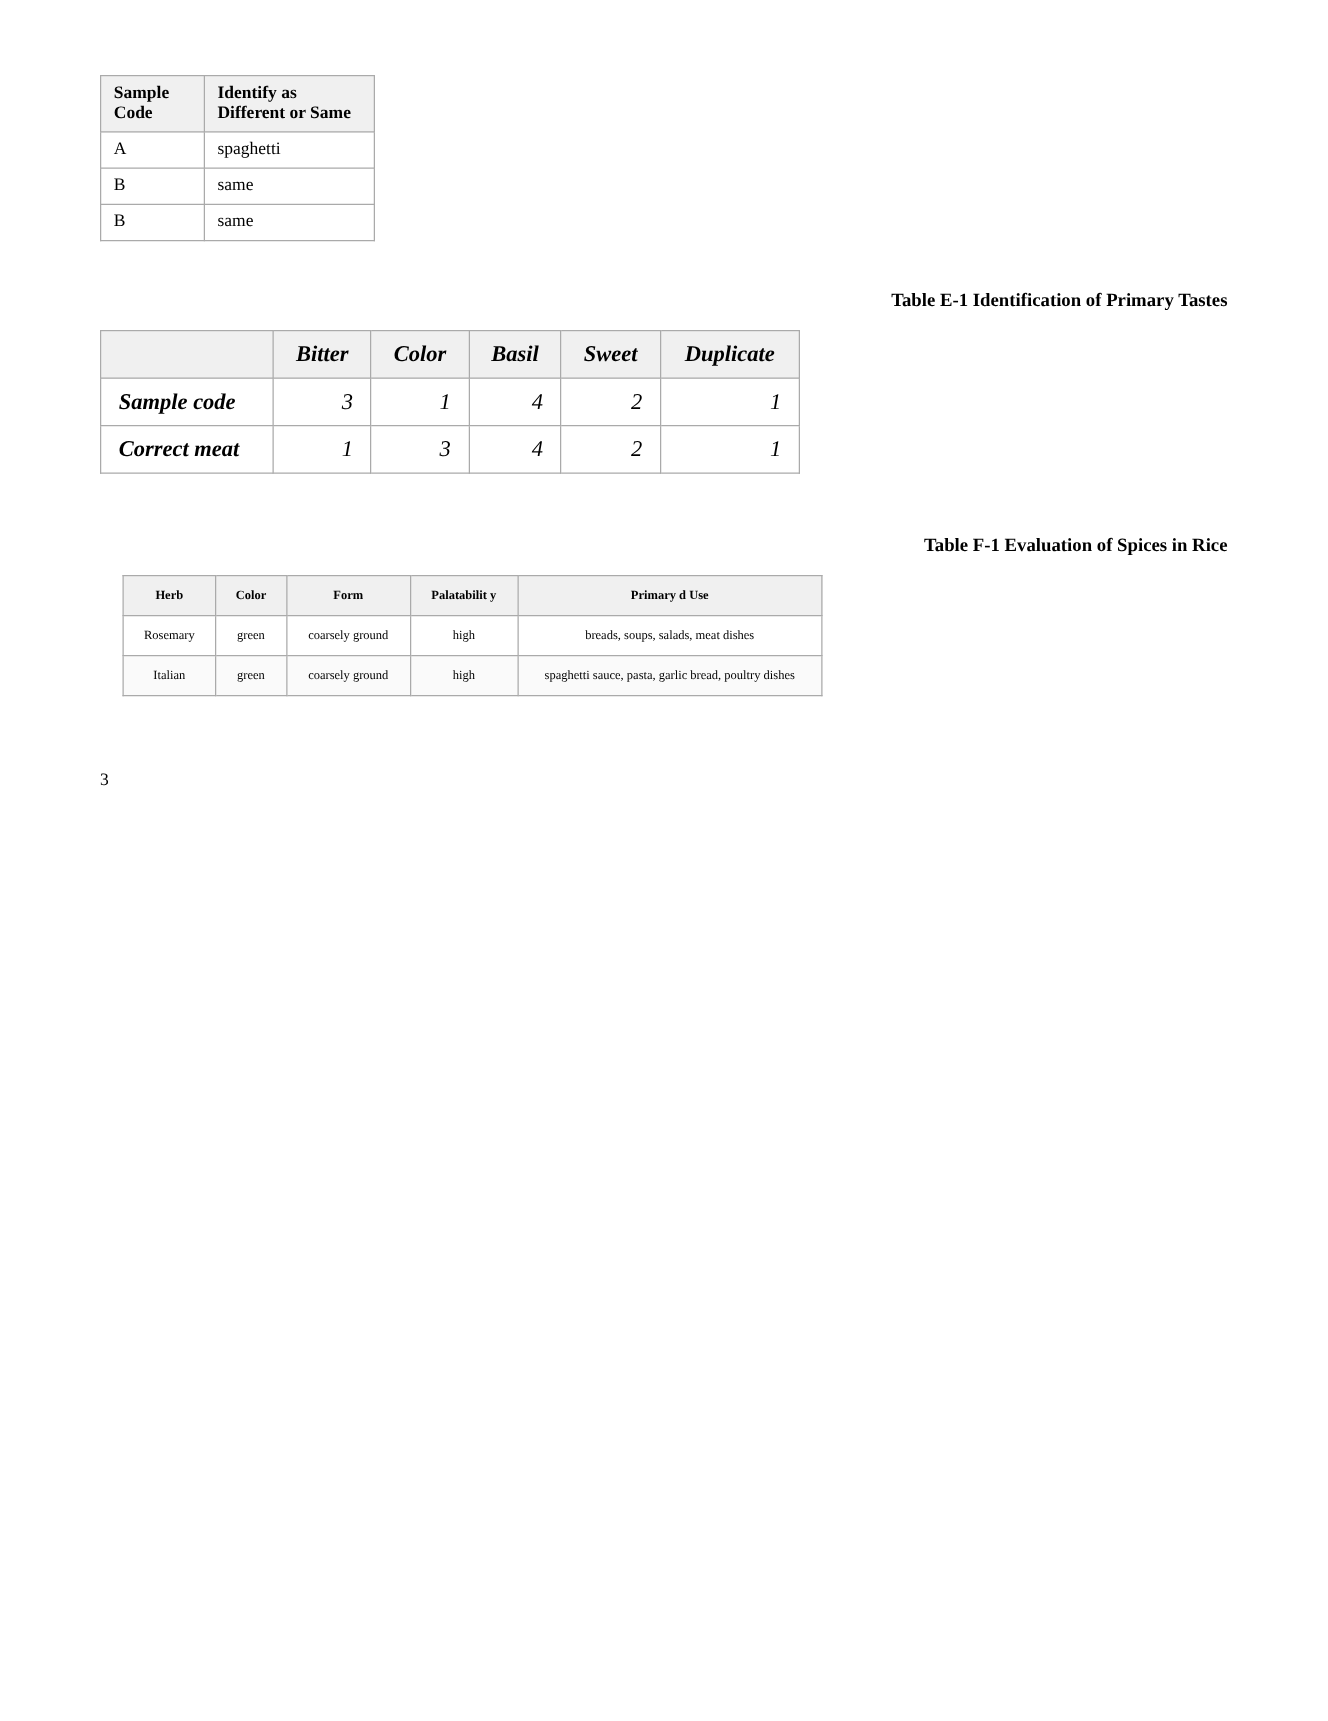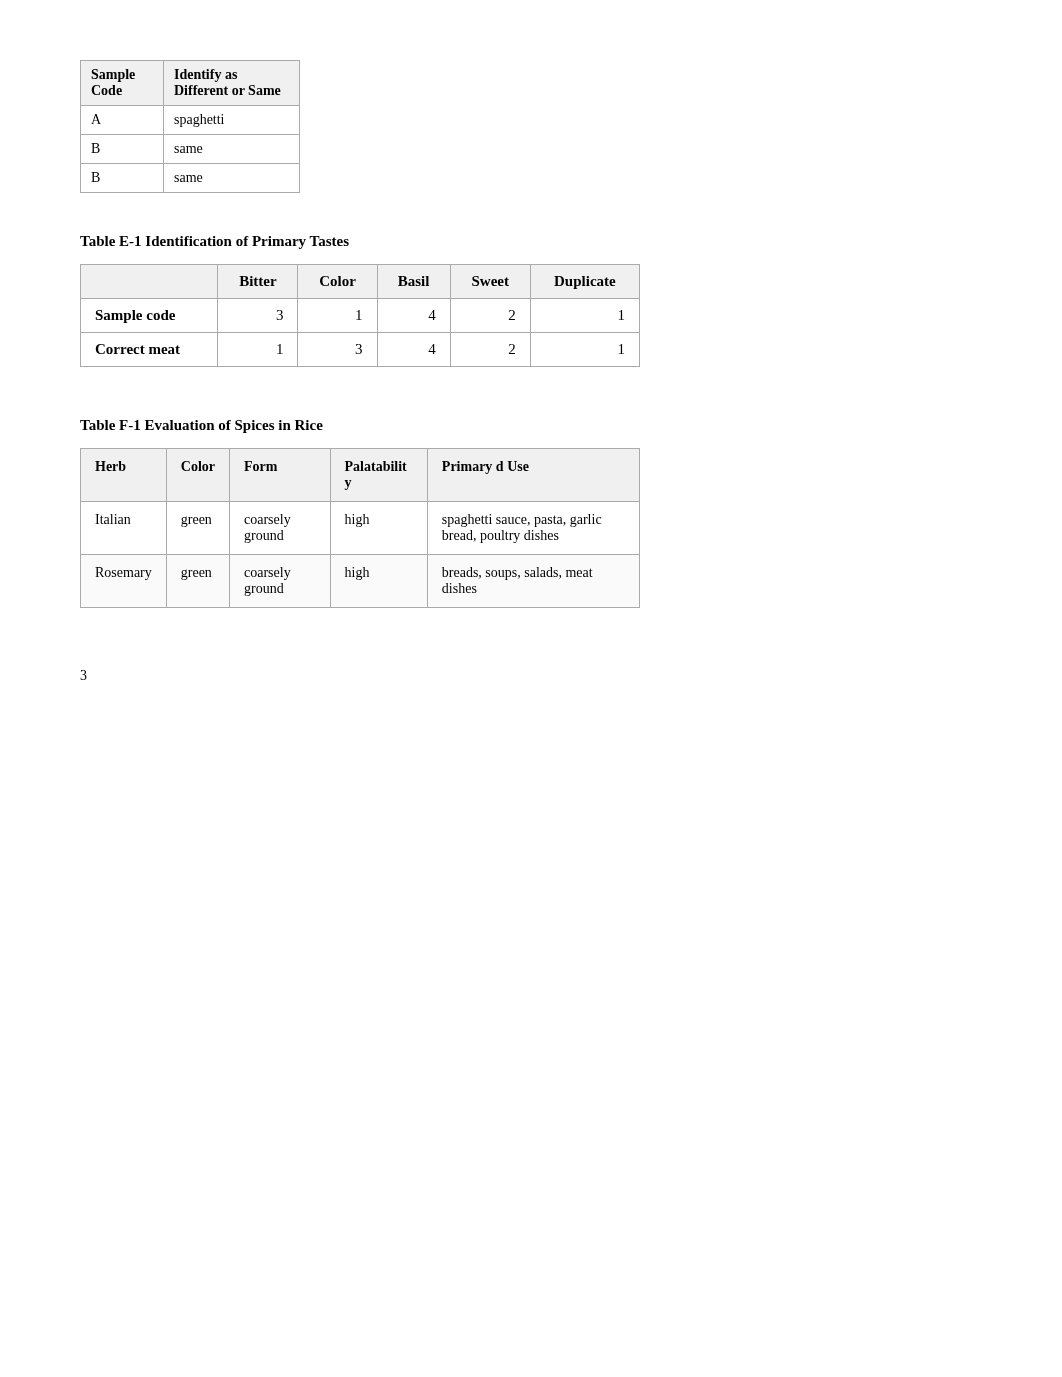--- a/index.html
+++ b/index.html
@@ -31,62 +31,65 @@
     .small-table th {
       font-weight: bold;
       background: #f0f0f0;
     }
 
     
     .section-title {
       font-weight: bold;
       font-size: 15px;
       margin-bottom: 14px;
+      text-align: right;
     }
 
     
     .table-e1-wrap {
       margin-bottom: 50px;
     }
     .table-e1 {
       border-collapse: collapse;
       width: 560px;
     }
     .table-e1 th,
     .table-e1 td {
       border: 1px solid #aaa;
       padding: 8px 14px;
       text-align: right;
-      font-size: 15px;
+      font-size: 18px;
+      font-style: italic;
     }
     .table-e1 th {
       font-weight: bold;
       background: #f0f0f0;
       text-align: center;
     }
     .table-e1 td:first-child,
     .table-e1 th:first-child {
       text-align: left;
       font-weight: bold;
     }
 
     
     .table-f1-wrap {
       margin-bottom: 50px;
+      margin-left: 18px;
     }
     .table-f1 {
       border-collapse: collapse;
       width: 560px;
     }
     .table-f1 th,
     .table-f1 td {
       border: 1px solid #aaa;
       padding: 10px 14px;
-      text-align: left;
-      font-size: 14px;
+      text-align: center;
+      font-size: 10px;
       vertical-align: top;
     }
     .table-f1 th {
       font-weight: bold;
       background: #f0f0f0;
     }
     .table-f1 td {
       background: #fff;
     }
     .table-f1 tr:nth-child(even) td {
@@ -167,30 +170,30 @@
       <tr>
         <th>Herb</th>
         <th>Color</th>
         <th>Form</th>
         <th>Palatabilit y</th>
         <th>Primary d Use</th>
       </tr>
     </thead>
     <tbody id="table-f1-body">
     <tr>
+          <td>Rosemary</td>
+                    <td>green</td>
+                    <td>coarsely ground</td>
+                    <td>high</td>
+                    <td>breads, soups, salads, meat dishes</td>
+        </tr>
+        <tr>
           <td>Italian</td>
                     <td>green</td>
                     <td>coarsely ground</td>
                     <td>high</td>
                     <td>spaghetti sauce, pasta, garlic bread, poultry dishes</td>
-        </tr>
-        <tr>
-          <td>Rosemary</td>
-                    <td>green</td>
-                    <td>coarsely ground</td>
-                    <td>high</td>
-                    <td>breads, soups, salads, meat dishes</td>
         </tr>
       </tbody>
   </table>
 </div>
 
 <div class="page-number">3</div>
 
 </body></html>

